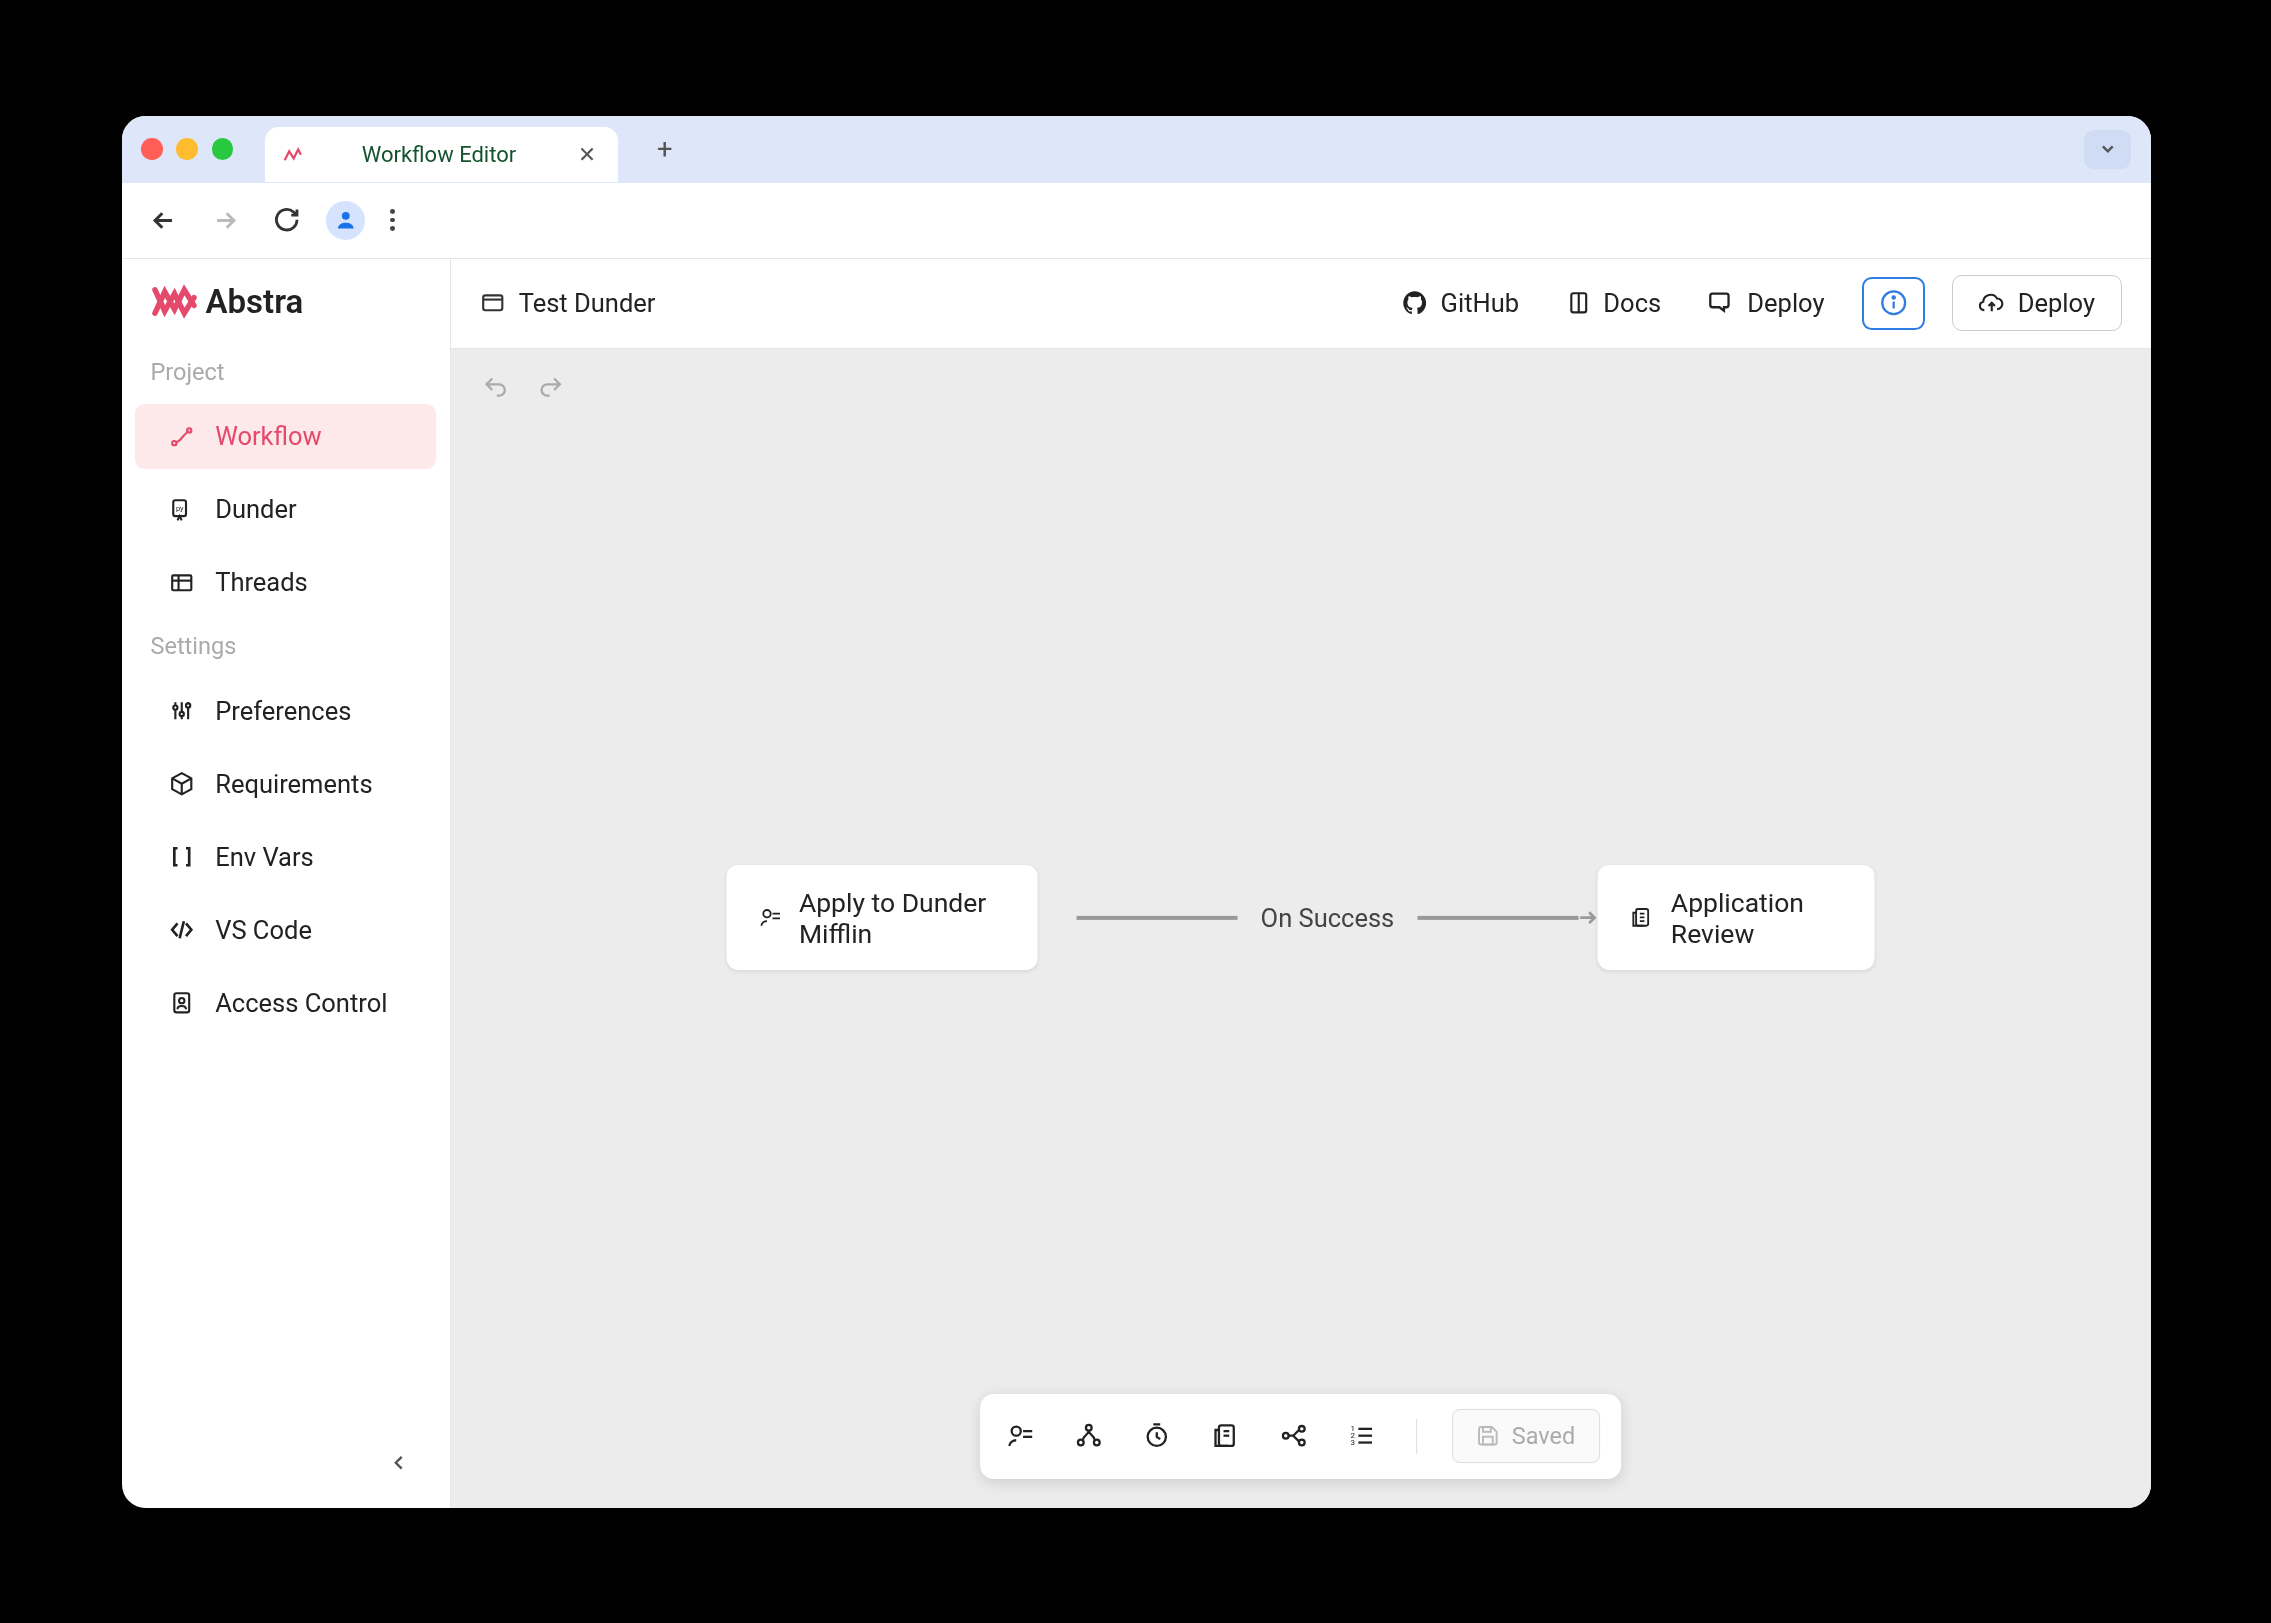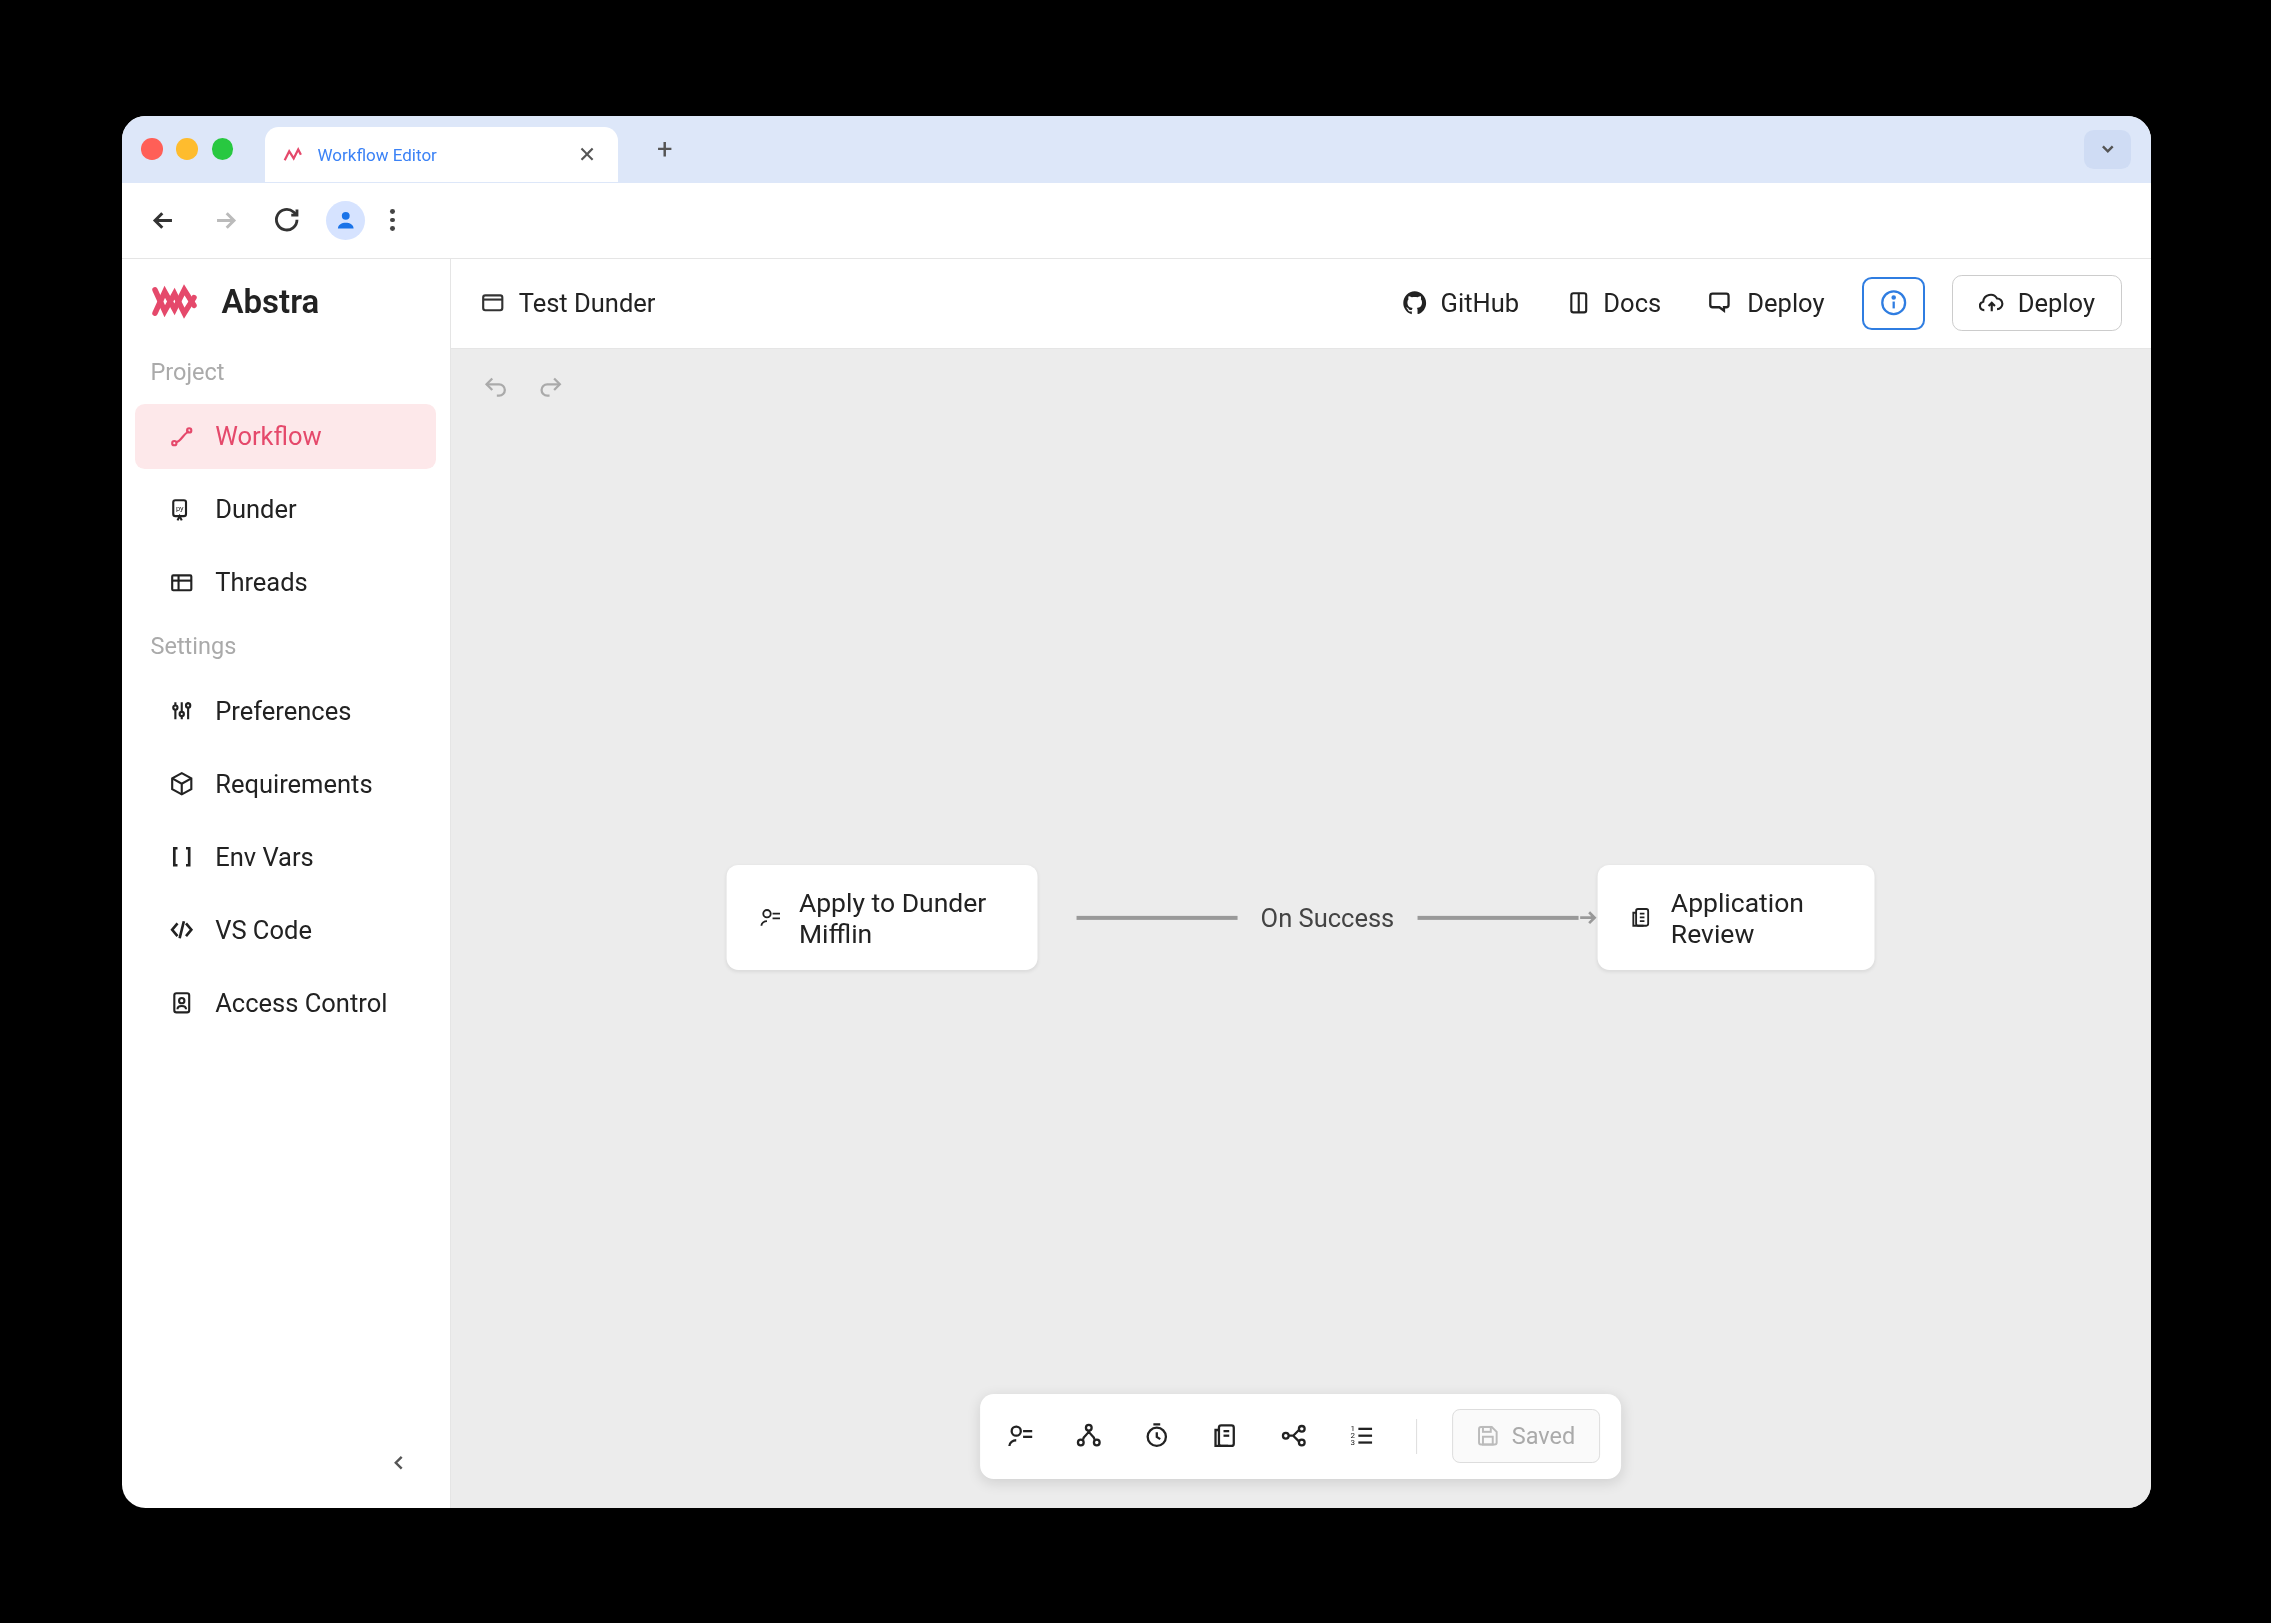--- a/index.html
+++ b/index.html
@@ -20,41 +20,41 @@
 .browser-chrome { background: #dde7f9; }
 .tab-bar { display: flex; align-items: center; height: 67px; padding: 0 19.6px; gap: 11.8px; }
 .traffic-lights { display: flex; gap: 13.7px; margin-right: 19.6px; }
 .tlight { width: 21.6px; height: 21.6px; border-radius: 50%; }
 .tl-red { background: #ff5f57; }
 .tl-yellow { background: #febc2e; }
 .tl-green { background: #28c840; }
 
 .tab { background: #fff; border-radius: 13.7px 13.7px 0 0; padding: 9.8px 17.6px; display: flex; align-items: center; gap: 13.7px; height: 55px; margin-top: 11.8px; min-width: 353px; }
 .tab-icon { color: #e5496b; display: flex; }
-.tab-title { font-size: 17px; color: #3b82f6; flex: 1; }
+.tab-title { font-size: 22px; color: #14532d; flex: 1; text-align: center; }
 .tab-close { color: #555; font-size: 21.6px; cursor: pointer; padding: 3.9px; }
 .new-tab { margin-left: 15.7px; color: #555; font-size: 27.4px; cursor: pointer; padding: 5.9px 11.8px; }
 .chrome-dropdown { margin-left: auto; background: #cfdcf4; width: 47px; height: 39px; border-radius: 9.8px; display: flex; align-items: center; justify-content: center; color: #555; }
 
 .address-bar-row { background: #fff; display: flex; align-items: center; height: 76px; padding: 0 19.6px; gap: 17.6px; border-bottom: 1px solid #e5e5e5; }
 .nav-btn { color: #888; cursor: pointer; padding: 7.8px; display: flex; }
 .nav-btn.active { color: #333; }
 .address-bar { flex: 1; background: #f0f0f0; border-radius: 39px; height: 51px; display: flex; align-items: center; padding: 0 21.6px; gap: 15.7px; color: #333; font-size: 25.5px; }
 .addr-info-icon { color: #666; display: flex; }
 .url-host { color: #888; }
 .url-path { color: #333; }
 .star-icon { color: #666; margin-left: auto; cursor: pointer; display: flex; }
 .profile-icon { width: 39px; height: 39px; border-radius: 50%; background: #d6e3ff; display: flex; align-items: center; justify-content: center; color: #1a73e8; }
 .menu-dots { color: #444; cursor: pointer; padding: 7.8px; display: flex; flex-direction: column; gap: 3.9px; }
 .menu-dots span { width: 4.9px; height: 4.9px; background: #444; border-radius: 50%; }
 
 
 .app { flex: 1; display: flex; min-height: 0; }
 .sidebar { width: 329px; border-right: 1px solid #e5e5e5; display: flex; flex-direction: column; padding: 23.5px 0; }
-.logo-row { display: flex; align-items: center; gap: 24px; padding: 0 29px 23.5px; }
+.logo-row { display: flex; align-items: center; gap: 8px; padding: 0 29px 23.5px; }
 .logo-mark { color: #e5496b; display: flex; }
 .logo-text { font-size: 33px; font-weight: 600; color: #222; }
 
 .sidebar-section-label { font-size: 23.5px; color: #aaa; padding: 13.7px 29px; }
 .sidebar-item { display: flex; align-items: center; gap: 19.6px; padding: 17.6px 33px; font-size: 25.5px; color: #222; cursor: pointer; border-radius: 9.8px; margin: 3.9px 13.7px; }
 .sidebar-item.active { background: #fde8ea; color: #e5496b; }
 .sidebar-item .sb-icon { display: flex; width: 27.4px; justify-content: center; }
 .collapse-btn { margin-top: auto; align-self: flex-end; margin-right: 29px; color: #555; cursor: pointer; padding: 9.8px; }
 
 .main { flex: 1; display: flex; flex-direction: column; min-width: 0; }

